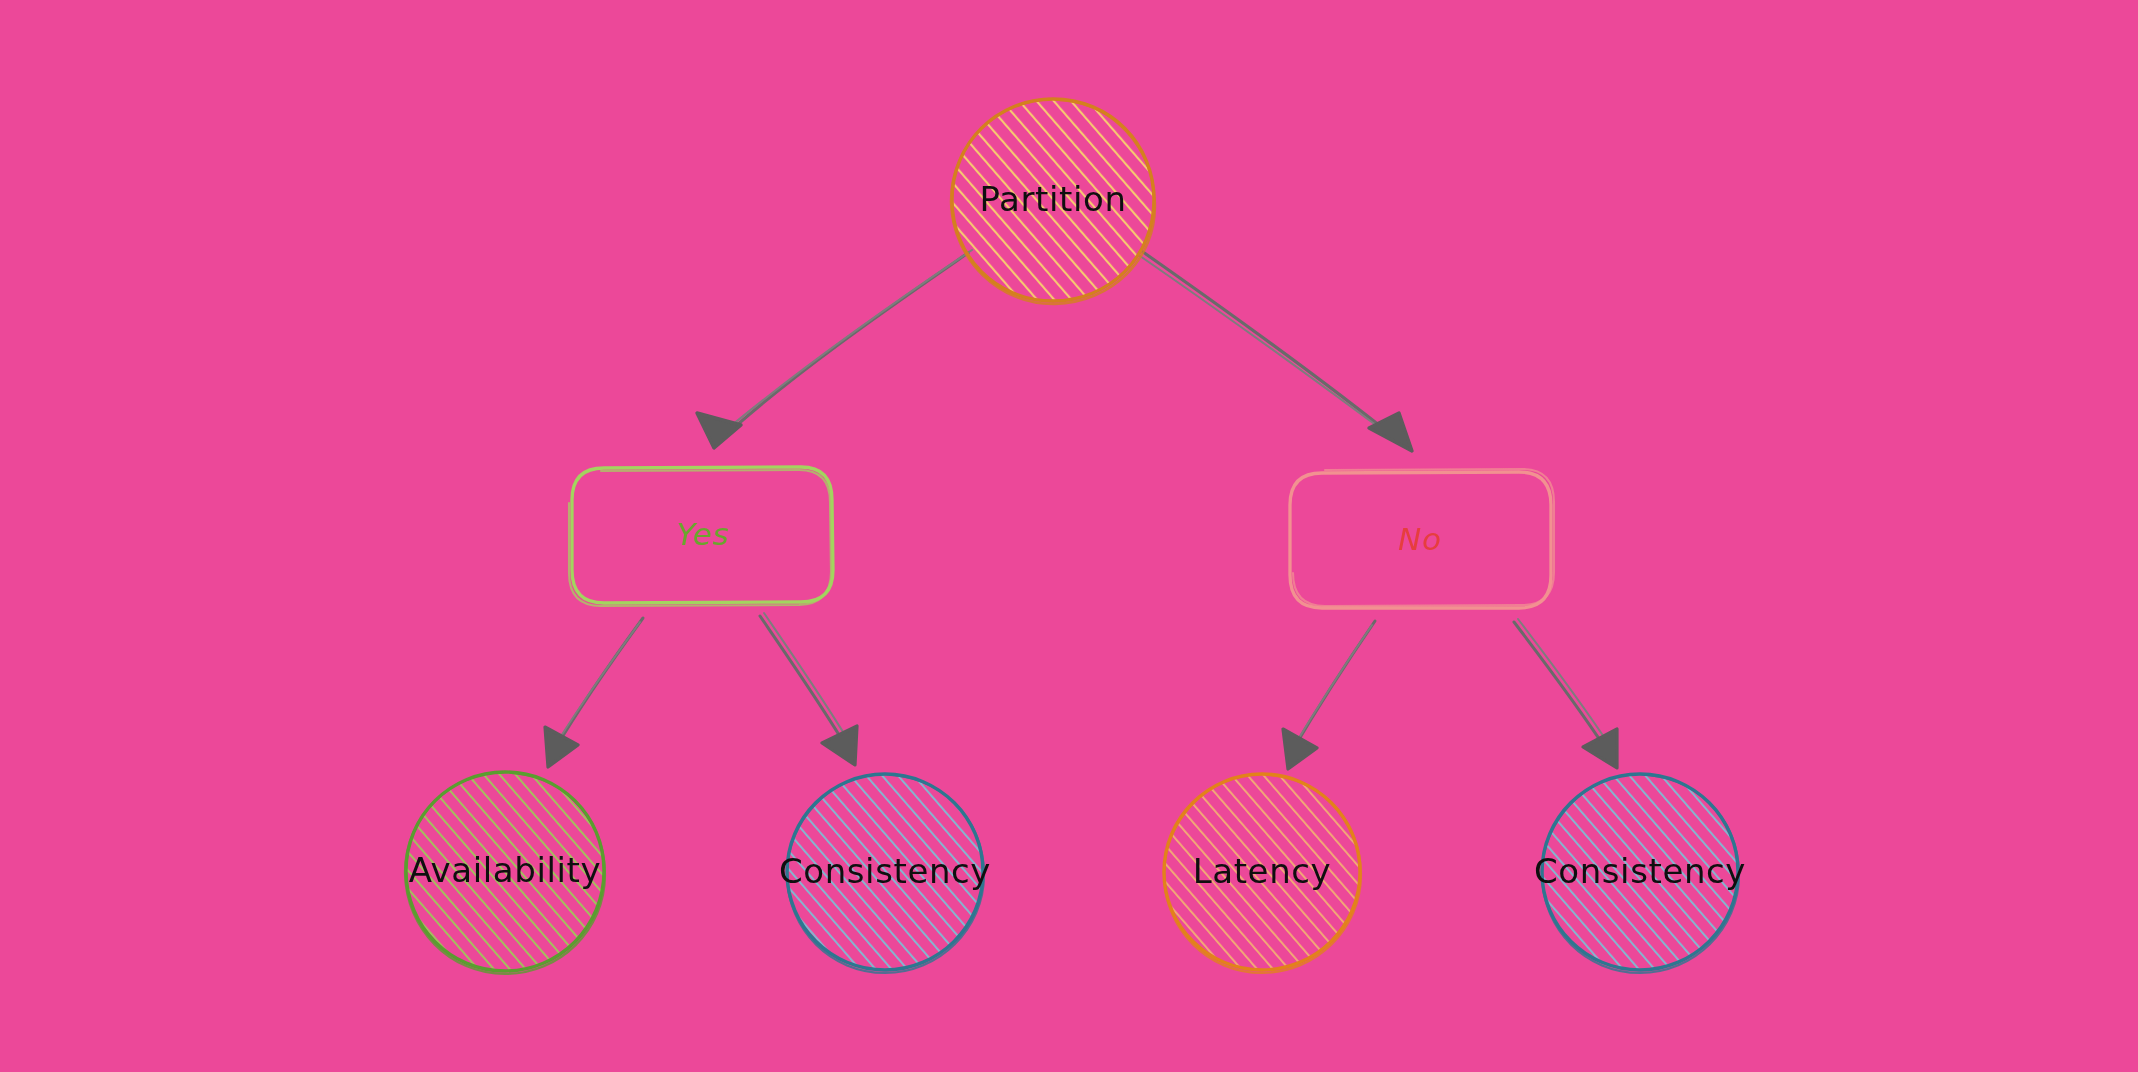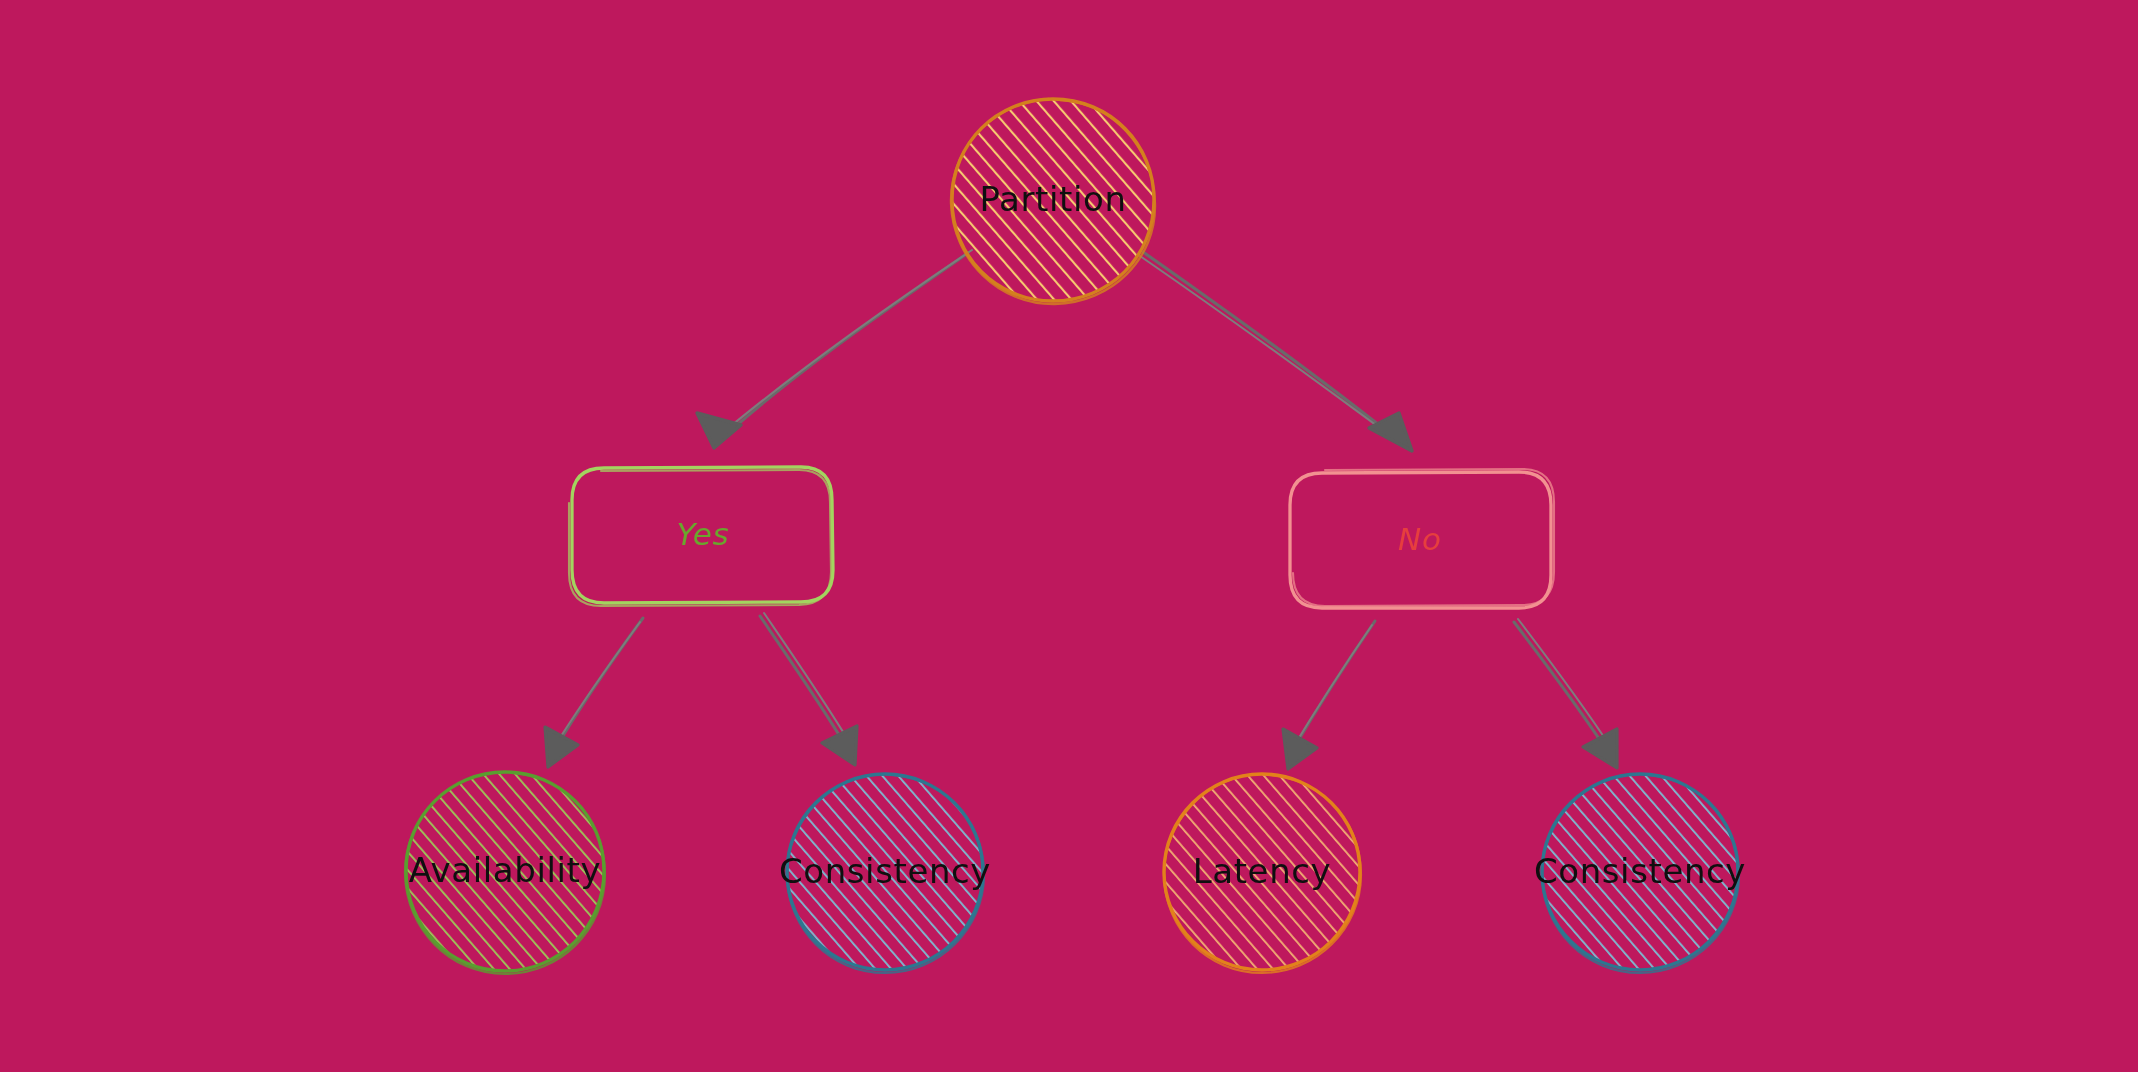--- a/index.html
+++ b/index.html
@@ -11,21 +11,21 @@
   body {
     width: 2138px;
     height: 1072px;
     overflow: hidden;
     font-family: "DejaVu Sans", sans-serif;
   }
   #canvas-root {
     position: relative;
     width: 2138px;
     height: 1072px;
-    background: #be185d;
+    background: #ec4899;
   }
   #diagram-svg {
     position: absolute;
     top: 0;
     left: 0;
     width: 2138px;
     height: 1072px;
     display: block;
   }
   .node-label {

